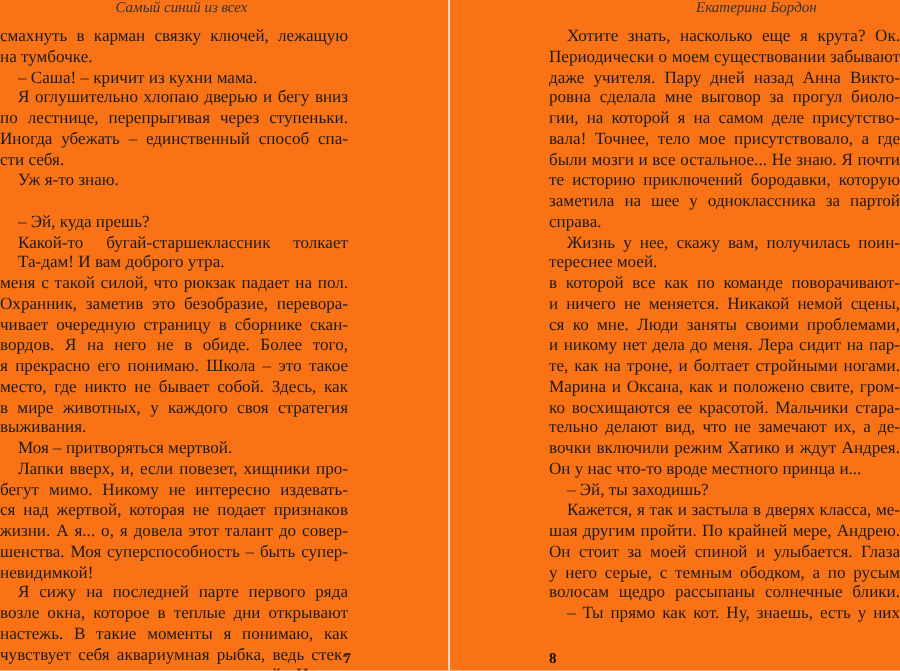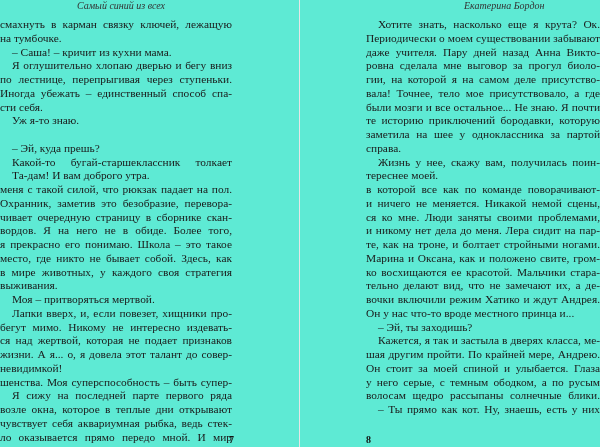--- a/index.html
+++ b/index.html
@@ -5,21 +5,21 @@
   html, body { margin: 0; padding: 0; }
   body {
     width: 600px; height: 447px; overflow: hidden;
     background: #ffffff;
     position: relative;
     font-family: "DejaVu Serif", "Liberation Serif", serif;
     color: #1a1a1a;
   }
   .page {
     position: absolute; top: 0; height: 447px;
-    background: #5eead4;
+    background: #f97316;
   }
   .page-left { left: 0; width: 299px; }
   .page-right { left: 300px; width: 300px; }
   .spine {
     position: absolute; left: 299px; top: 0; width: 1px; height: 447px;
     background: #e6e6e6;
   }
   .running-head {
     position: absolute; top: 0px;
     font-family: "Liberation Serif", serif;
@@ -76,24 +76,25 @@
       <span class="line">вордов. Я на него не в обиде. Более того,</span>
       <span class="line">я прекрасно его понимаю. Школа – это такое</span>
       <span class="line">место, где никто не бывает собой. Здесь, как</span>
       <span class="line">в мире животных, у каждого своя стратегия</span>
       <span class="line last">выживания.</span>
       <span class="line indent last">Моя – притворяться мертвой.</span>
       <span class="line indent">Лапки вверх, и, если повезет, хищники про-</span>
       <span class="line">бегут мимо. Никому не интересно издевать-</span>
       <span class="line">ся над жертвой, которая не подает признаков</span>
       <span class="line">жизни. А я... о, я довела этот талант до совер-</span>
+      <span class="line">шенства. Моя суперспособность – быть супер-</span>
       <span class="line last">невидимкой!</span>
-      <span class="line">шенства. Моя суперспособность – быть супер-</span>
       <span class="line indent">Я сижу на последней парте первого ряда</span>
       <span class="line">возле окна, которое в теплые дни открывают</span>
+      <span class="line">настежь. В такие моменты я понимаю, как</span>
       <span class="line">чувствует себя аквариумная рыбка, ведь стек-</span>
       <span class="line">ло оказывается прямо передо мной. И мир</span>
     </div>
   <div class="page-number">7</div>
 </div>
 
 <div class="spine"></div>
 
 <div class="page page-right">
   <div class="running-head">Екатерина Бордон</div>

